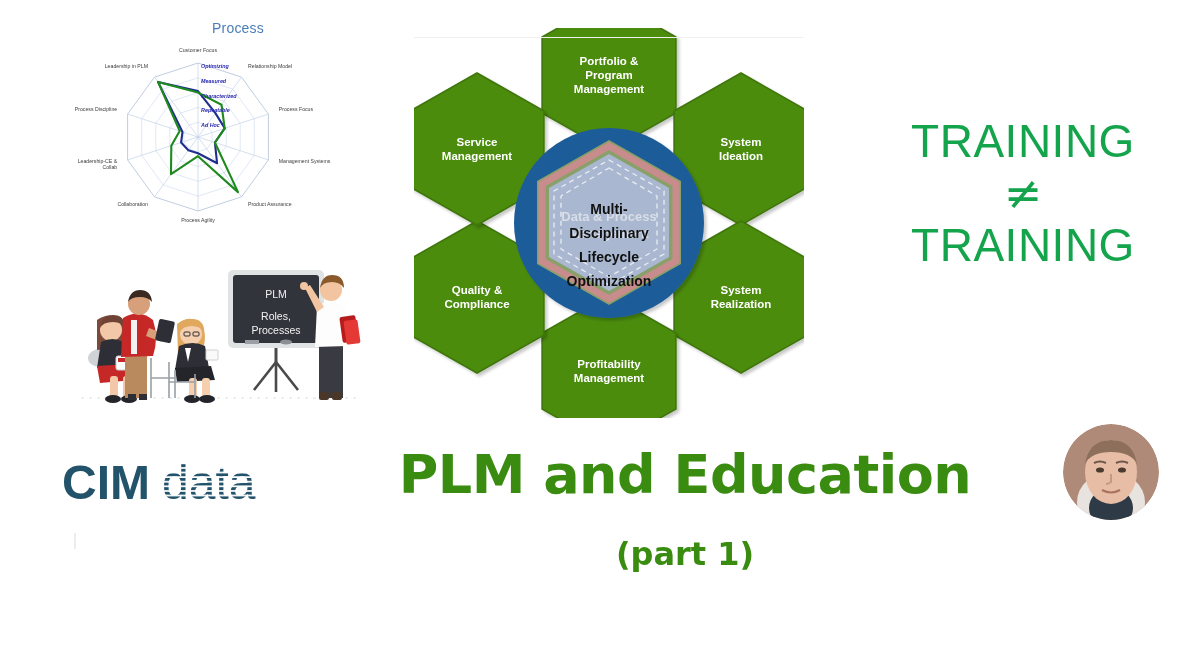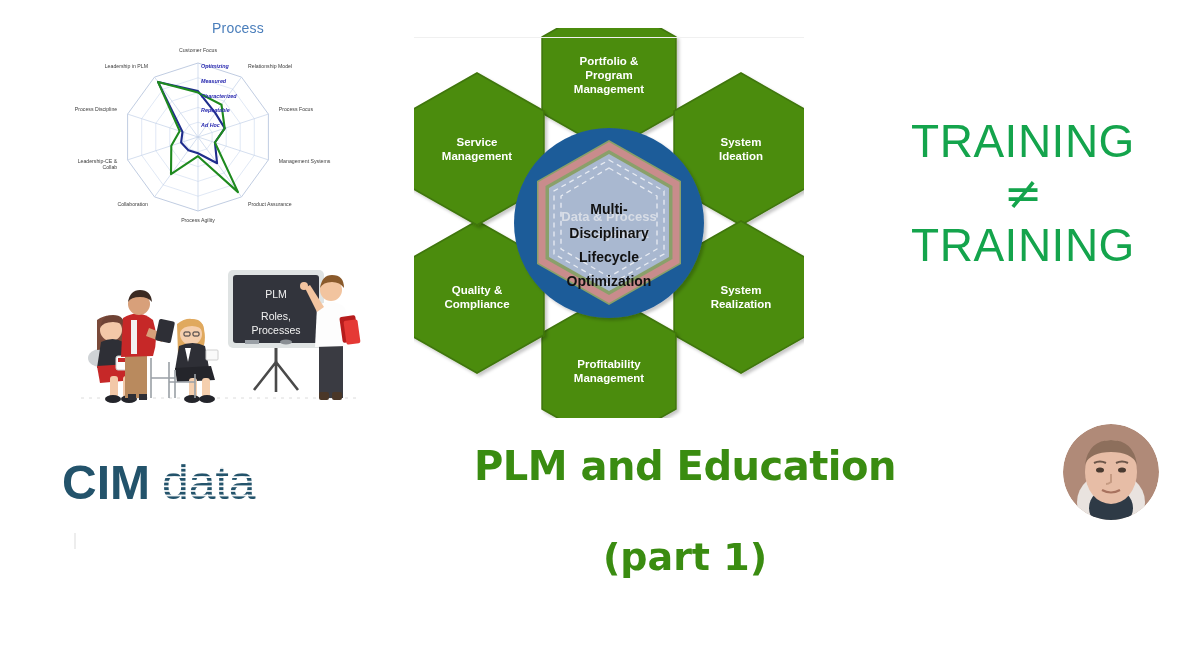--- a/index.html
+++ b/index.html
@@ -36,24 +36,24 @@
   #edu-block .l2{font-size:46px;margin-top:6px;font-family:"DejaVu Sans",sans-serif;}
   #edu-block .l3{font-size:46px;margin-top:6px;letter-spacing:.5px;}
 
   
   #cimdata{position:absolute;left:62px;top:455px;width:230px;height:60px;}
   #cim-faint{position:absolute;left:74px;top:533px;width:2px;height:16px;
              background:#ededed;}
 
   
   #main-title{position:absolute;left:300px;top:443px;width:770px;text-align:center;
-              color:#3a8c11;font-weight:bold;font-size:40px;letter-spacing:-.5px;
+              color:#3a8c11;font-weight:bold;font-size:54px;letter-spacing:-.5px;
               font-family:"DejaVu Sans",sans-serif;white-space:nowrap;}
   #sub-title{position:absolute;left:300px;top:535px;width:770px;text-align:center;
-             color:#3a8c11;font-weight:bold;font-size:38px;
+             color:#3a8c11;font-weight:bold;font-size:32px;
              font-family:"DejaVu Sans",sans-serif;}
 
   
   #avatar{position:absolute;left:1063px;top:424px;width:96px;height:96px;border-radius:50%;
           overflow:hidden;}
 </style>
 </head>
 <body>
 
 <div class="stage">

